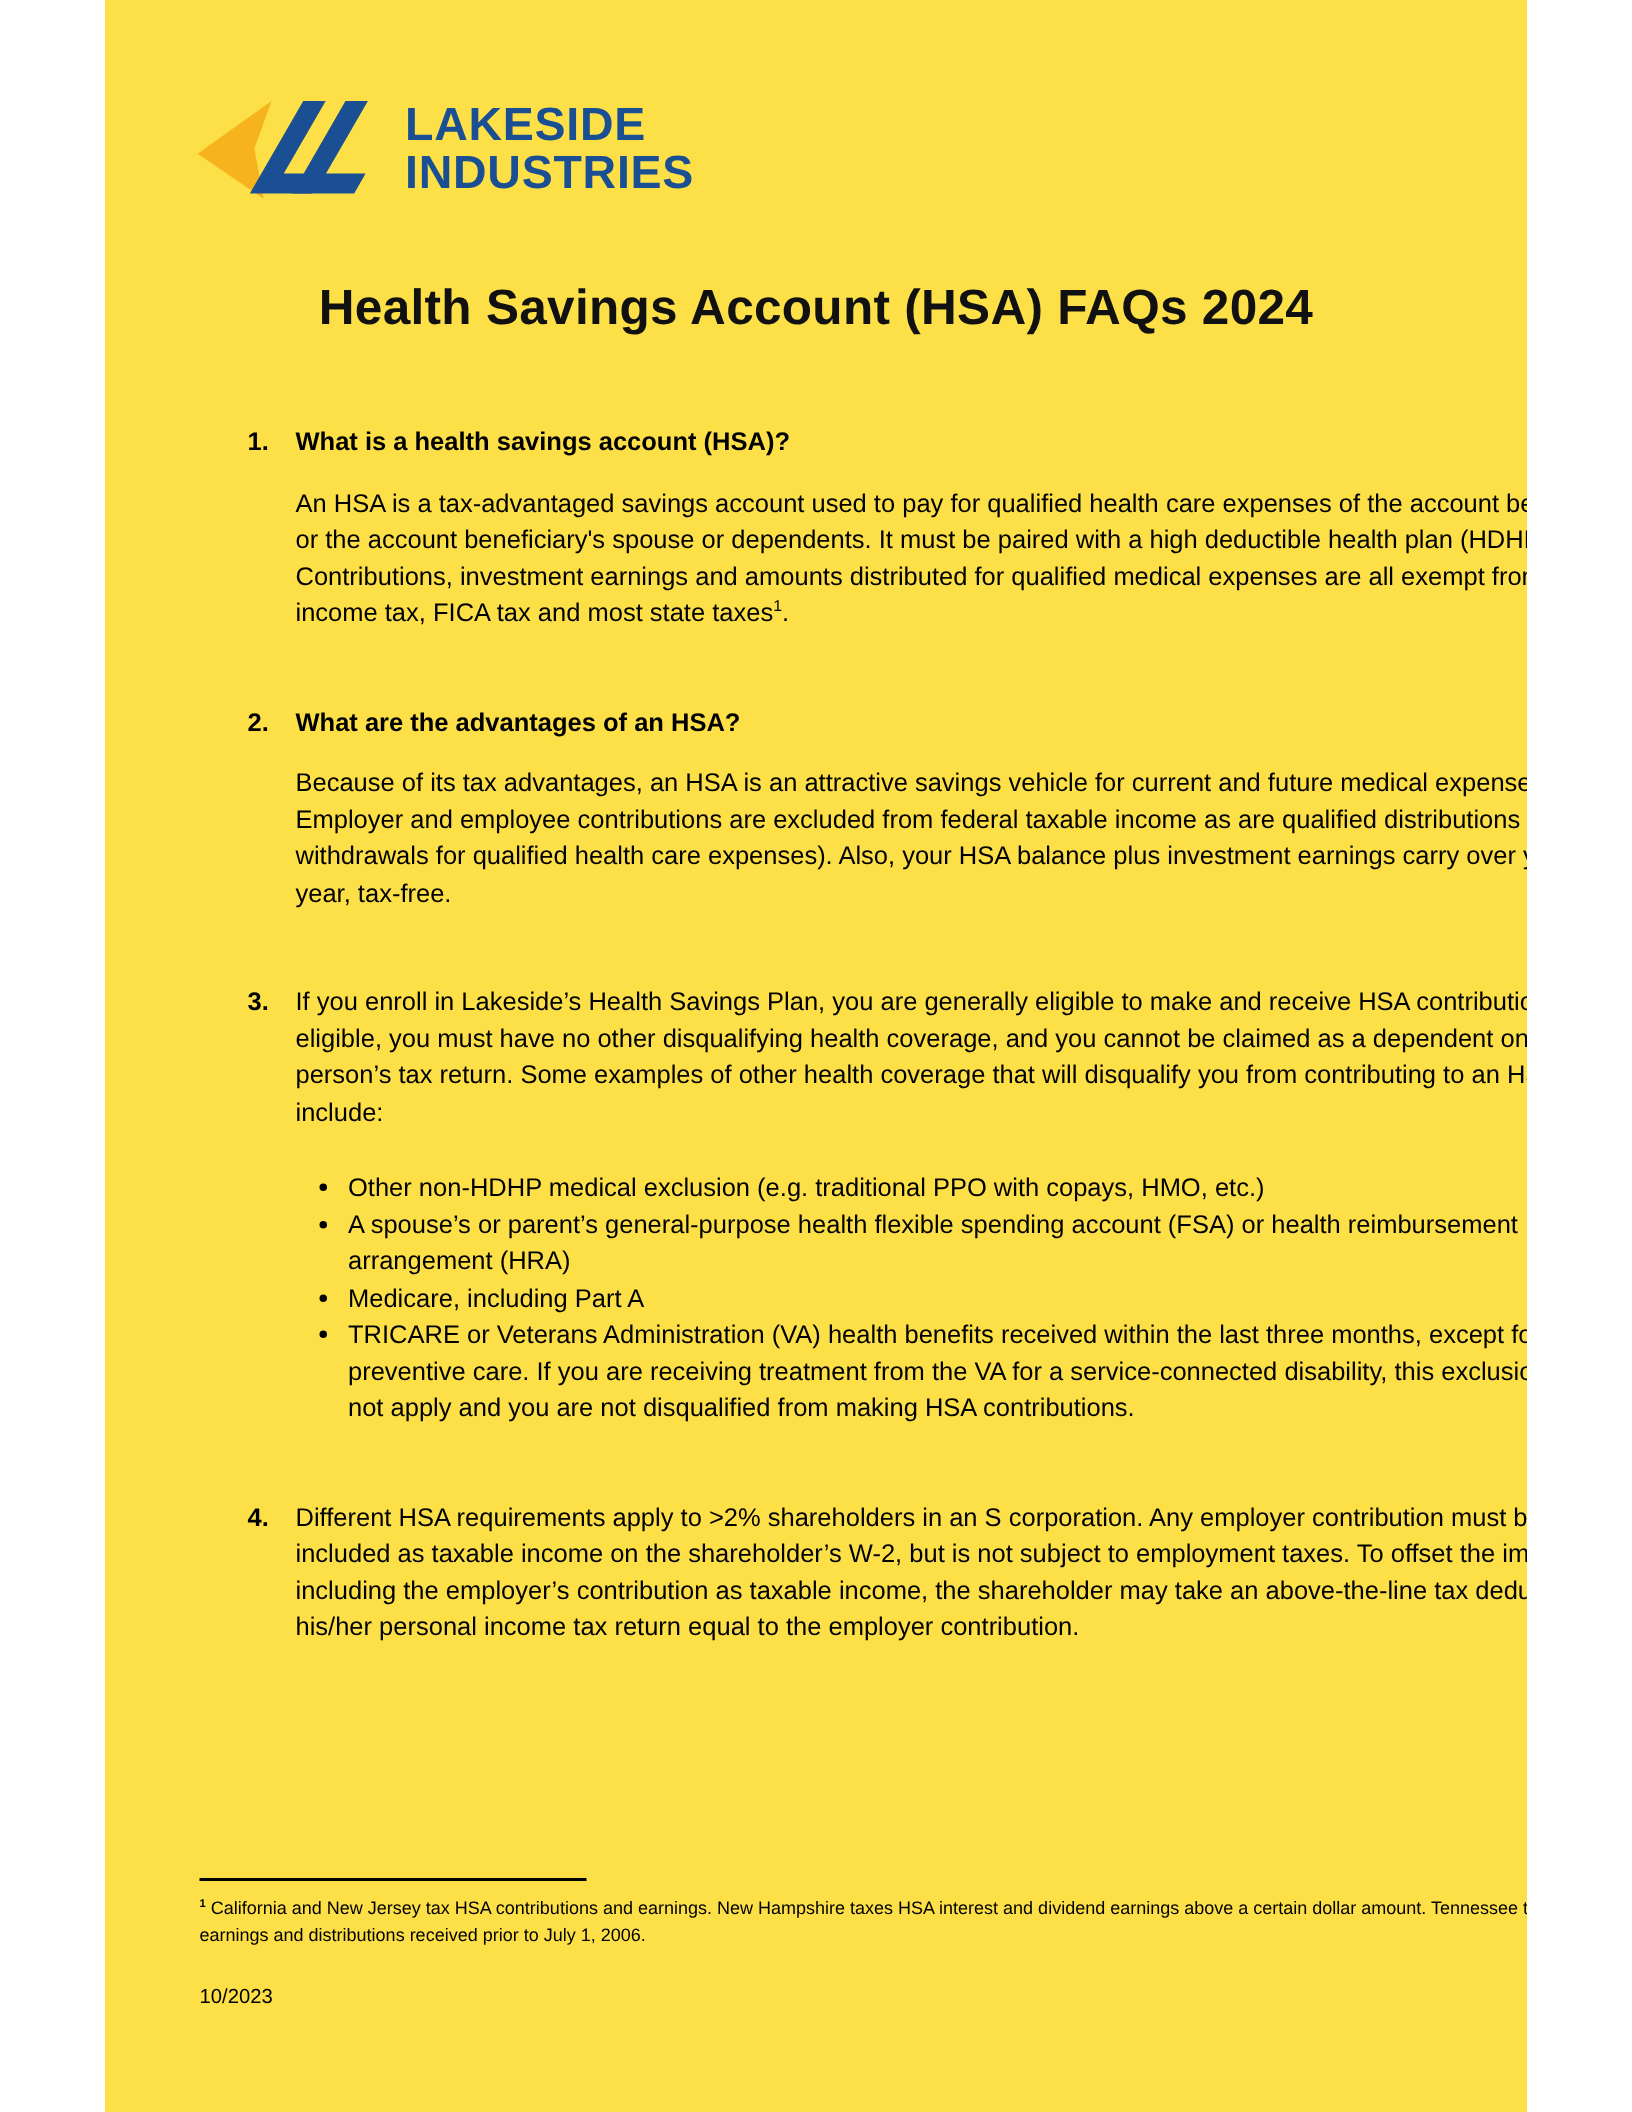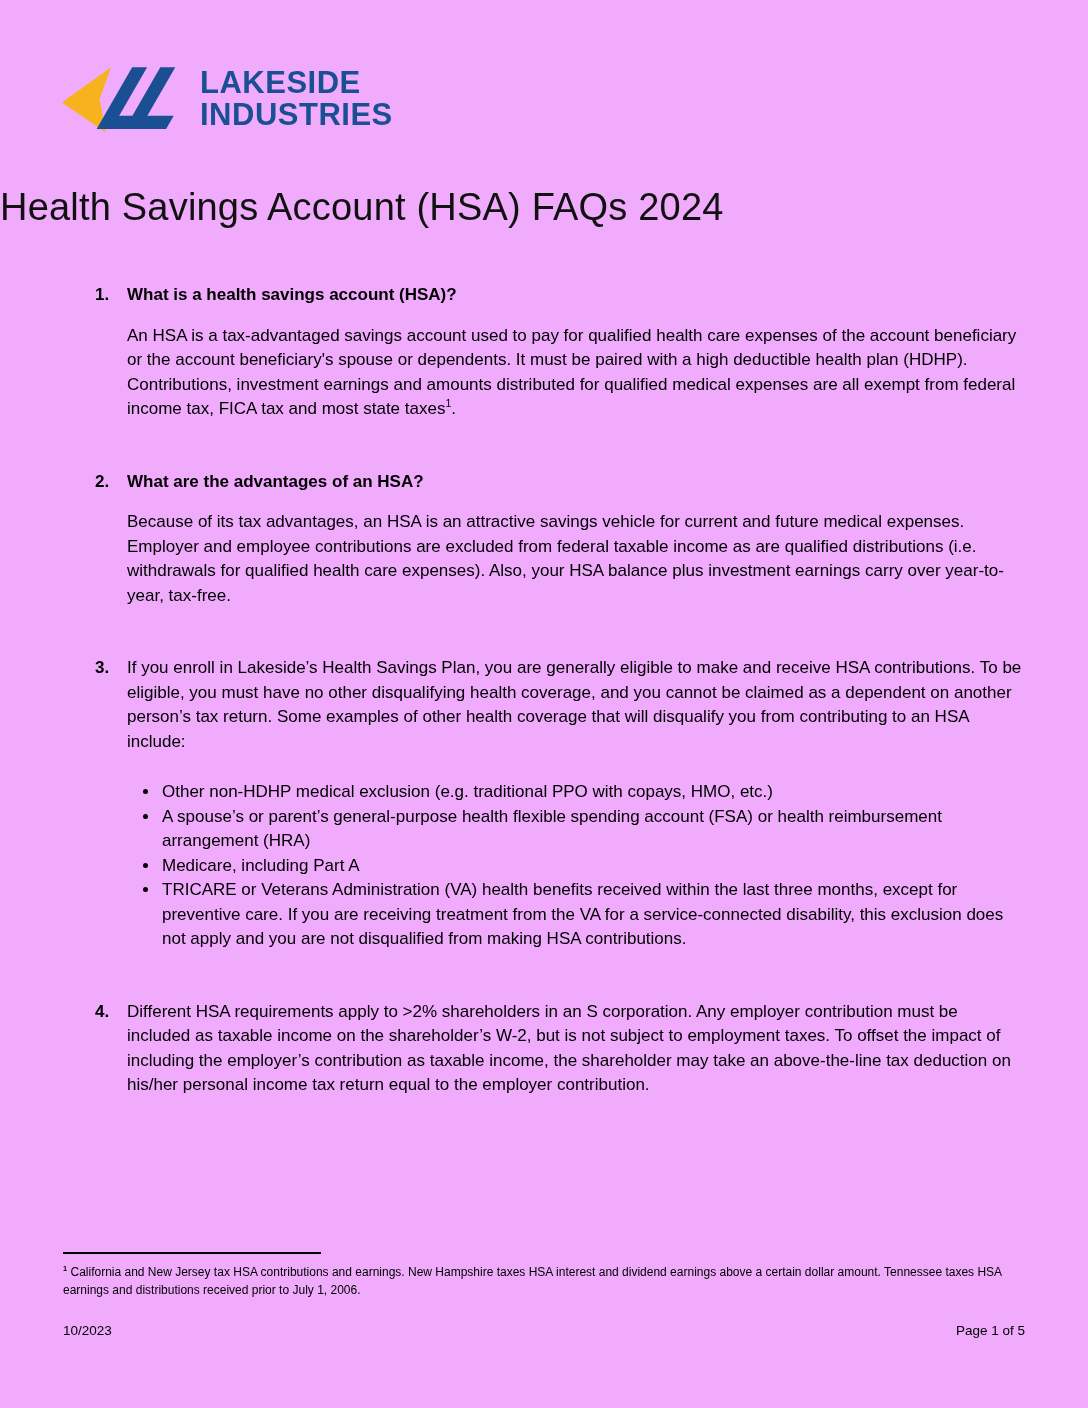--- a/index.html
+++ b/index.html
@@ -1,22 +1,22 @@
 <!DOCTYPE html>
 <html><head>
 <meta charset="utf-8">
 <style>
   * { margin: 0; padding: 0; box-sizing: border-box; }
   html, body { background: #ffffff; }
   .page {
     position: relative;
-    width: 1088px;
+    width: 948px;
     height: 1408px;
     margin: 0 auto;
-    background: #f0abfc;
+    background: #fde047;
     font-family: "Liberation Sans", sans-serif;
     color: #000000;
     overflow: hidden;
   }
   
   .logo {
     position: absolute;
     top: 56px;
     left: 60px;
     display: flex;
@@ -30,22 +30,23 @@
     line-height: 1.02;
     letter-spacing: 0.5px;
     color: #1B4F93;
   }
   
   .doc-title {
     position: absolute;
     top: 186px;
     left: 0;
     width: 100%;
-    font-size: 38px;
-    font-weight: 400;
+    text-align: center;
+    font-size: 33px;
+    font-weight: 700;
     color: #111111;
     letter-spacing: 0.2px;
   }
   
   .content {
     position: absolute;
     top: 283px;
     left: 63px;
     width: 962px;
     font-size: 17px;

